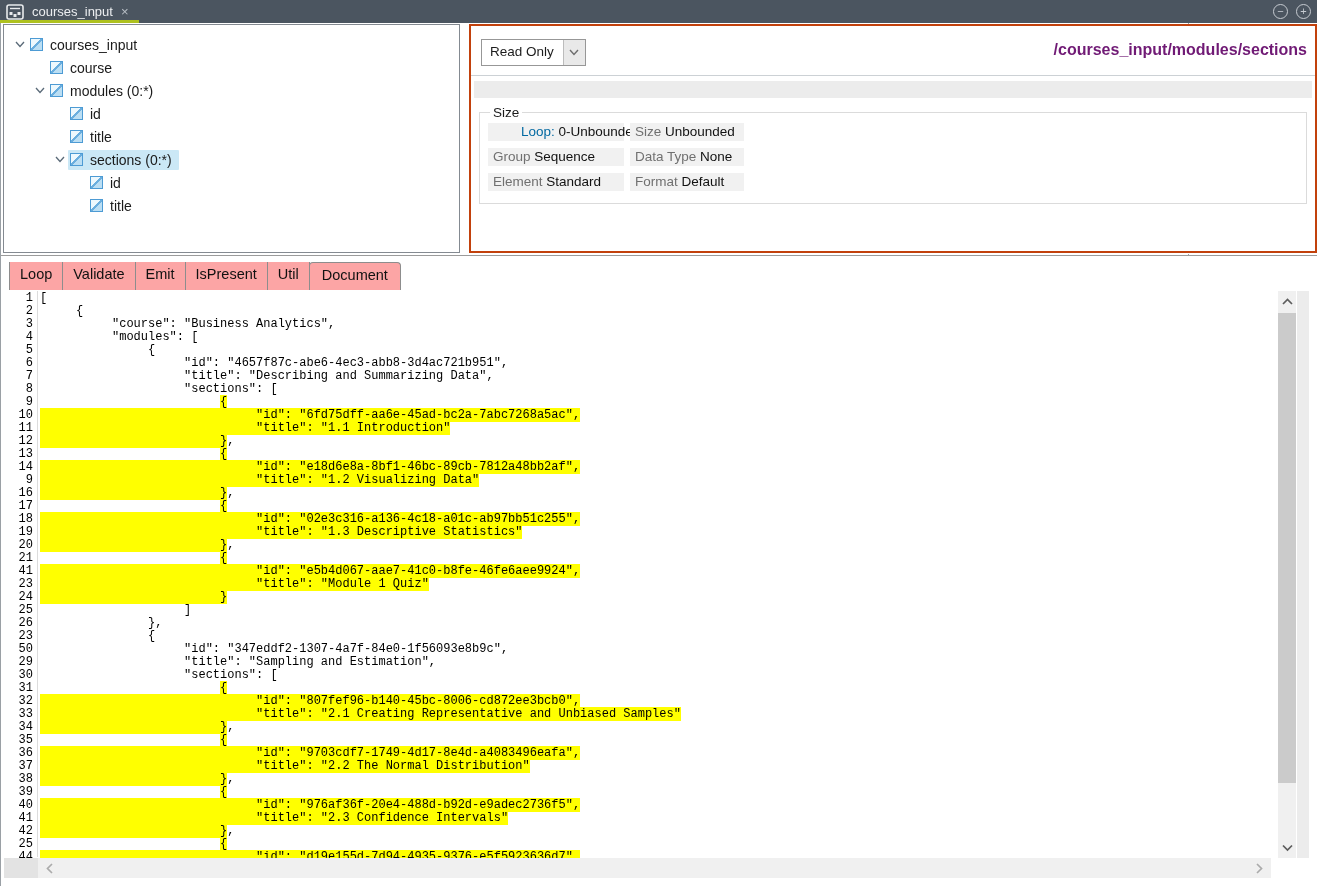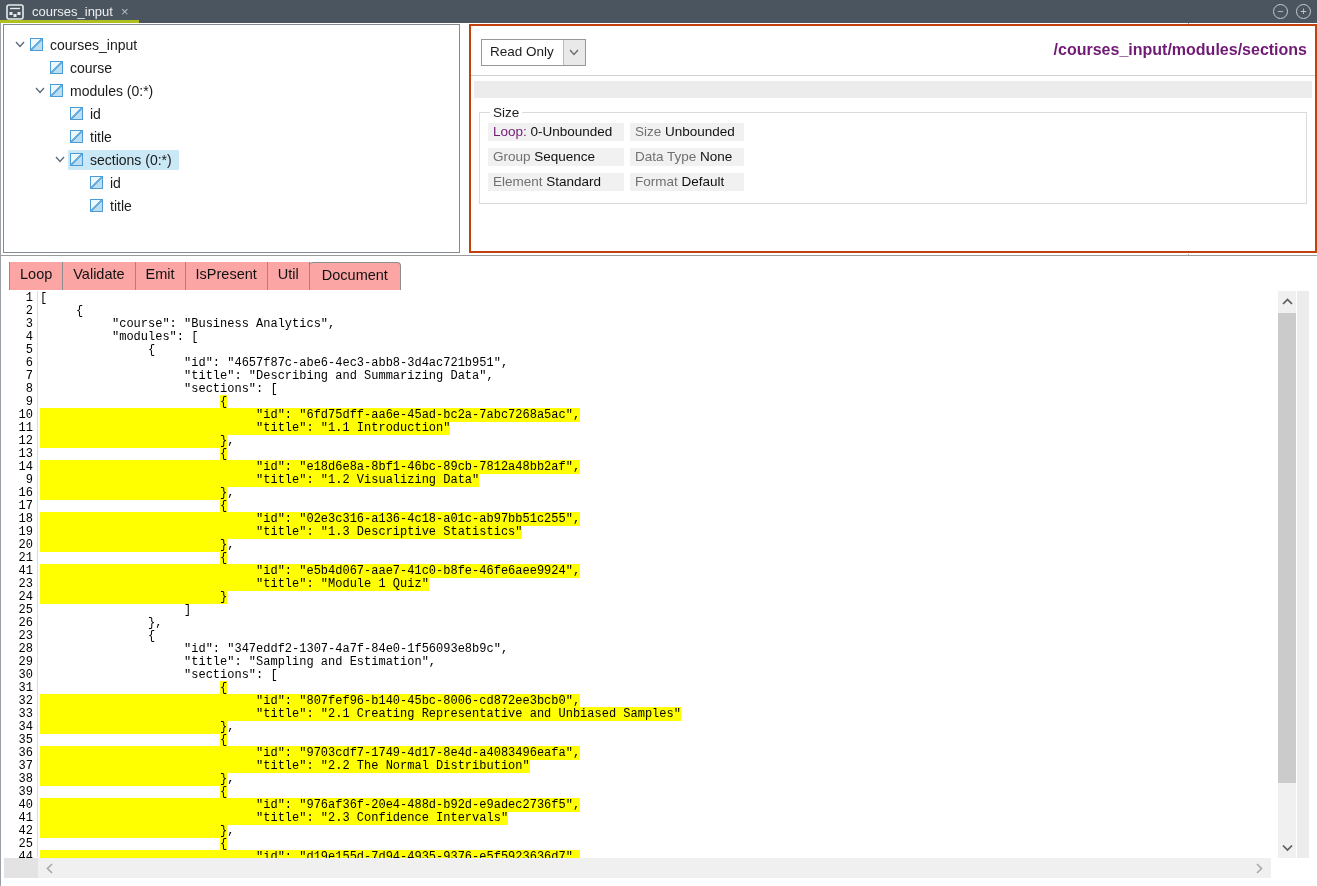--- a/index.html
+++ b/index.html
@@ -41,21 +41,21 @@
               display:flex; align-items:center; justify-content:center; }
   .detail-path { position:absolute; right:8px; top:15px; font-size:16px; font-weight:bold; color:#701a75;text-align:right; }
   .detail-strip { margin:5px 3px 0 3px; height:17px; background:#ececec; }
   fieldset.basic { margin:7px 8px 0 8px; height:99px; border:1px solid #dbdbdb;
                    padding:3px 6px 6px 8px; }
   fieldset.basic legend { font-size:13.5px; color:#1c1c1c; padding:0 3px; margin-left:2px; }
   .chips { display:grid; grid-template-columns:136px 114px; column-gap:6px; row-gap:7px; }
   .chip { background:#f1f1f1; font-size:13.5px; padding:1px 5px 2px 5px; white-space:nowrap; }
   .chip .lab { color:#707070; }
   .chip .val { color:#111; }
-  .chip.dark .lab { color:#701a75; }
+  .chip.dark .lab { color:#0369a1;margin-left:28px; }
 
   
   .lower { position:absolute; left:0; top:255px; width:1317px; height:631px;
            border-top:1px solid #9b9b9b; background:#fff; }
   .tabstrip { position:absolute; left:8px; top:6px; display:flex; height:28px; font-size:14.5px; color:#111; }
   .tab { padding:4px 10px 0 10px; border-right:1px solid #8d8d8d; background:#fca5a5; }
   .tab:first-child { border-left:1px solid #8d8d8d; }
   .tab.active { border:1px solid #8d8d8d; border-bottom:none; border-radius:4px 4px 0 0;
                 padding:4px 12px 0 12px; margin-left:-1px; position:relative; z-index:2; }
 
@@ -238,21 +238,21 @@
           <div>18</div>
           <div>19</div>
           <div>20</div>
           <div>21</div>
           <div>41</div>
           <div>23</div>
           <div>24</div>
           <div>25</div>
           <div>26</div>
           <div>23</div>
-          <div>28</div>
+          <div>50</div>
           <div>29</div>
           <div>30</div>
           <div>31</div>
           <div>32</div>
           <div>33</div>
           <div>34</div>
           <div>35</div>
           <div>36</div>
           <div>37</div>
           <div>38</div>

